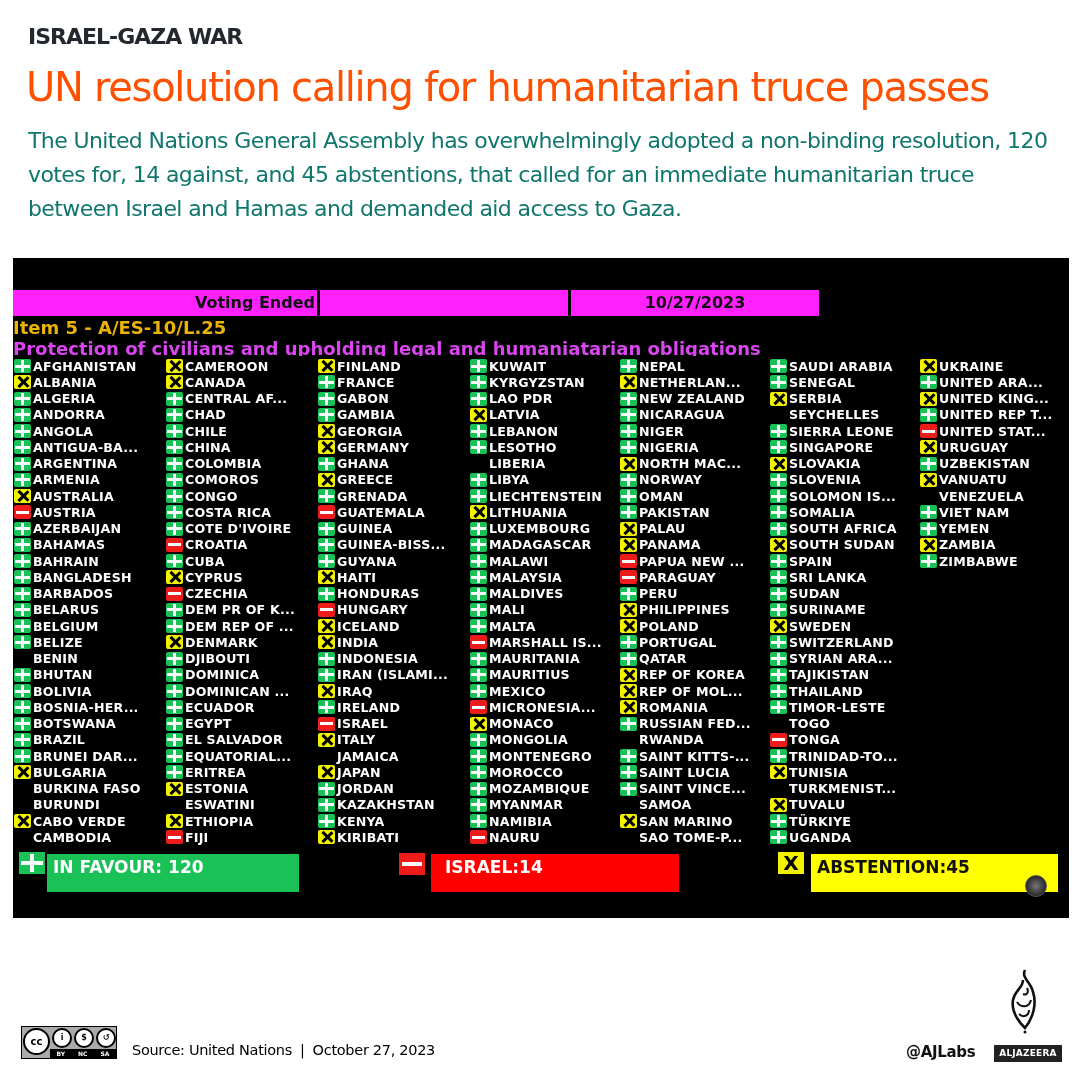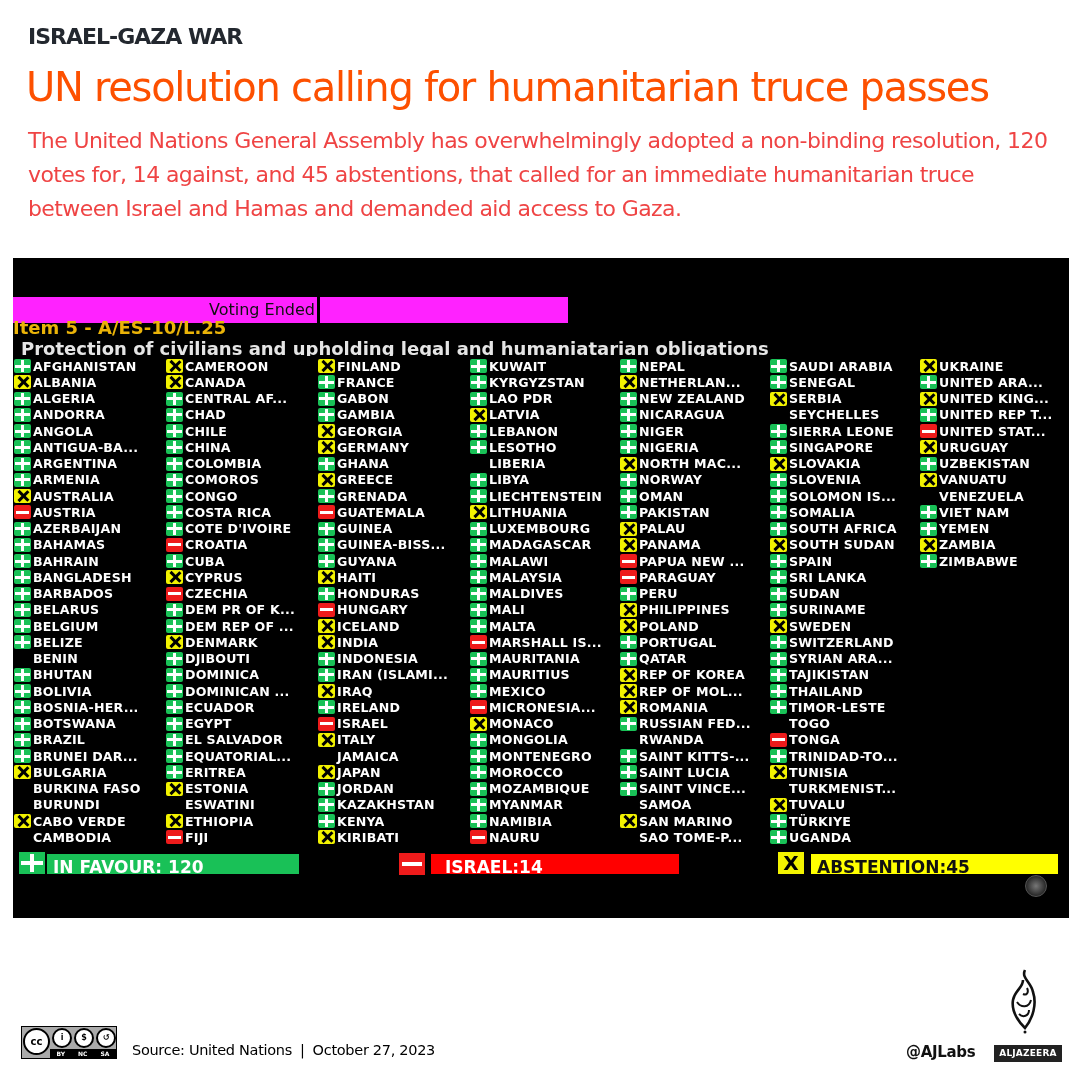--- a/index.html
+++ b/index.html
@@ -1,32 +1,32 @@
 <!DOCTYPE html>
 <html><head>
 <meta charset="utf-8">
 <style>
   * { box-sizing: border-box; margin: 0; padding: 0; }
   html, body { width: 1081px; height: 1080px; background: #ffffff; overflow: hidden; }
   body { position: relative; font-family: "DejaVu Sans", sans-serif; color: #222831; }
 
   .kicker { position: absolute; left: 28px; top: 24px; font-size: 22px; font-weight: bold; letter-spacing: -1px; color: #23282f; }
   .headline { position: absolute; left: 26px; top: 64px; font-size: 40px; font-weight: normal; color: #fd5000; letter-spacing: -1.3px; white-space: nowrap; }
-  .subtitle { position: absolute; left: 28px; top: 124px; width: 1040px; font-size: 22px; line-height: 34px; color: #ef4444; letter-spacing: -0.6px; }
+  .subtitle { position: absolute; left: 28px; top: 124px; width: 1040px; font-size: 22px; line-height: 34px; color: #0f766e; letter-spacing: -0.6px; }
 
   .board { position: absolute; left: 13px; top: 258px; width: 1056px; height: 660px; background: #000; font-family: "DejaVu Sans", sans-serif; }
   .pinkbar { position: absolute; left: 0; top: 32px; width: 1056px; height: 26px; display: flex; gap: 3px; }
-  .pinkcell { background: #ff22ff; height: 100%; color: #111; font-weight: normal; font-size: 16px; line-height: 26px; margin-top: 7px; }
+  .pinkcell { background: #ff22ff; height: 100%; color: #111; font-weight: bold; font-size: 16px; line-height: 26px; }
   .pc1 { width: 304px; text-align: right; padding-right: 2px; }
   .pc2 { width: 248px; }
   .pc3 { width: 248px; text-align: center; }
   .pc4 { flex: 1; text-align: center; }
 
   .item-line { position: absolute; left: 0; top: 59px; color: #eab308; font-weight: bold; font-size: 18px; white-space: nowrap; }
-  .title-line { position: absolute; left: 0; top: 80px; color: #e5e5e5; font-weight: bold; font-size: 18px; white-space: nowrap; height: 18px; overflow: hidden; padding-left: 8px; }
+  .title-line { position: absolute; left: 0; top: 80px; color: #d946ef; font-weight: bold; font-size: 18px; white-space: nowrap; height: 18px; overflow: hidden; }
 
   .grid { position: absolute; left: 0; top: 100px; width: 1056px; height: 490px; }
   .col { position: absolute; top: 0; width: 152px; }
   .row { height: 16.25px; display: flex; align-items: center; white-space: nowrap; }
   .mark { width: 17px; height: 14px; border-radius: 2px; margin-right: 2px; flex: 0 0 17px; position: relative; }
   .mark.yes { background: #19c157; }
   .mark.yes::before { content: ""; position: absolute; left: 7px; top: 1px; width: 3px; height: 12px; background: #fff; }
   .mark.yes::after { content: ""; position: absolute; left: 1px; top: 5.5px; width: 15px; height: 3px; background: #fff; }
   .mark.no { background: #ee1b1b; }
   .mark.no::after { content: ""; position: absolute; left: 2px; top: 5.5px; width: 13px; height: 3px; background: #fff; }
@@ -39,21 +39,21 @@
 
   .totals { position: absolute; top: 596px; left: 0; width: 1056px; height: 28px; }
   .tot-icon { position: absolute; width: 26px; height: 22px; }
   .tot-icon.yes { left: 6px; top: -2px; background: #19c157; }
   .tot-icon.yes::before { content: ""; position: absolute; left: 11px; top: 2px; width: 4px; height: 18px; background: #fff; }
   .tot-icon.yes::after { content: ""; position: absolute; left: 2px; top: 9px; width: 22px; height: 4px; background: #fff; }
   .tot-icon.no { left: 386px; top: -1px; background: #ee1b1b; }
   .tot-icon.no::after { content: ""; position: absolute; left: 3px; top: 9px; width: 20px; height: 4px; background: #fff; }
   .tot-icon.abs { left: 765px; top: -2px; background: #f2f200; }
   .tot-icon.abs span { position: absolute; left: 0; top: 0; width: 26px; height: 22px; text-align: center; font-weight: bold; font-size: 20px; line-height: 22px; color: #000; }
-  .tot-box { position: absolute; top: 0; height: 20px; font-weight: bold; font-size: 17px; line-height: 26px; padding-left: 6px; white-space: nowrap; }
+  .tot-box { position: absolute; top: 0; height: 38px; font-weight: bold; font-size: 17px; line-height: 26px; padding-left: 6px; white-space: nowrap; }
   .tot-box.yes { left: 34px; width: 252px; background: #19c157; color: #fff; }
   .tot-box.no { left: 418px; width: 248px; background: #ff0000; color: #fff; padding-left: 14px; }
   .tot-box.abs { left: 798px; width: 247px; background: #ffff00; color: #111; }
   .un-emblem { position: absolute; left: 1012px; top: 617px; width: 22px; height: 22px; border-radius: 50%; background: radial-gradient(circle, #777 0%, #333 60%, #000 100%); border: 1px solid #555; }
 
   .cc-badge { position: absolute; left: 21px; top: 1026px; width: 96px; height: 33px; background: #aaa; border: 1px solid #000; }
   .cc-badge .circles { position: absolute; left: 1px; top: 1px; display: flex; gap: 2px; }
   .cc-badge .circ { width: 20px; height: 20px; border-radius: 50%; background: #fff; border: 2px solid #000; font-size: 8px; font-weight: bold; text-align: center; line-height: 16px; color: #000; }
   .cc-badge .circ.big { width: 27px; height: 27px; line-height: 23px; font-size: 10px; }
   .cc-badge .strip { position: absolute; left: 28px; bottom: 0; width: 66px; height: 9px; background: #000; color: #fff; font-size: 6px; line-height: 9px; display: flex; justify-content: space-around; font-weight: bold; }
@@ -68,20 +68,21 @@
 <body>
 
 <div class="kicker">ISRAEL-GAZA WAR</div>
 <div class="headline">UN resolution calling for humanitarian truce passes</div>
 <div class="subtitle">The United Nations General Assembly has overwhelmingly adopted a non-binding resolution, 120 votes for, 14 against, and 45 abstentions, that called for an immediate humanitarian truce between Israel and Hamas and demanded aid access to Gaza.</div>
 
 <div class="board">
   <div class="pinkbar">
     <div class="pinkcell pc1">Voting Ended</div>
     <div class="pinkcell pc2"></div>
+    <div class="pinkcell pc3">10/27/2023</div>
   </div>
   <div class="item-line">Item 5 - A/ES-10/L.25</div>
   <div class="title-line">Protection of civilians and upholding legal and humaniatarian obligations</div>
 
   <div class="grid" id="grid">
       <div class="col" style="left: 1px;">
         <div class="row">
           <span class="mark yes"></span>
           <span class="cname">AFGHANISTAN</span>
         </div>

